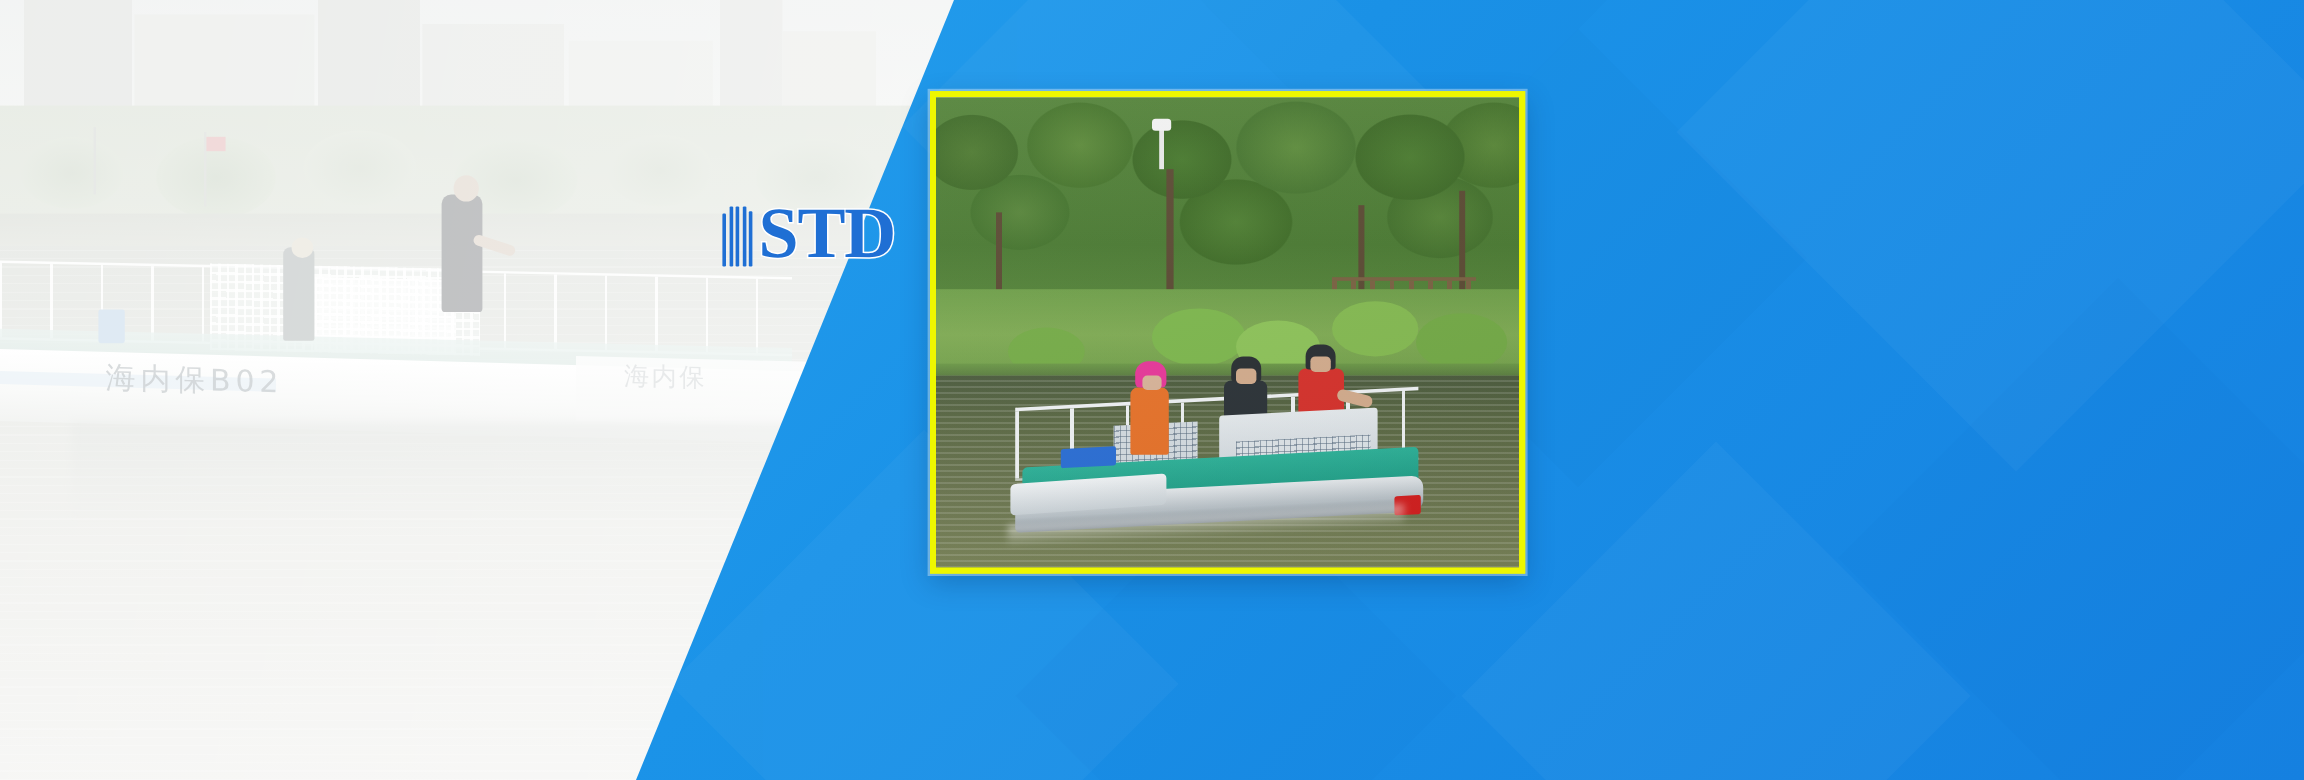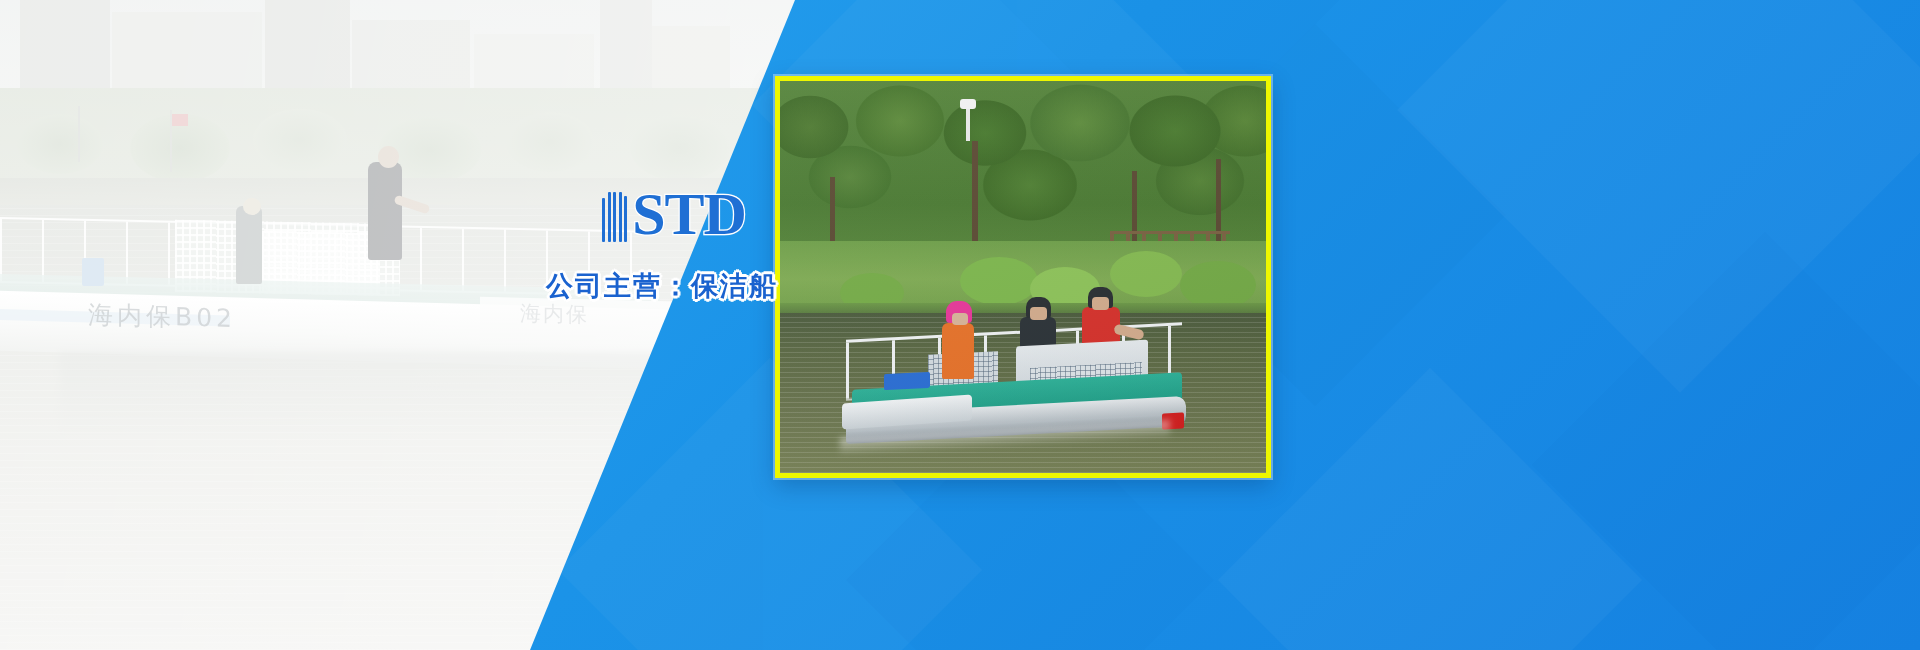--- a/index.html
+++ b/index.html
@@ -137,21 +137,21 @@
   .f1{left:820px;top:-60px;width:330px;height:330px;transform:rotate(45deg);}
   .f2{left:1180px;top:80px;width:270px;height:270px;transform:rotate(45deg);background:rgba(0,60,140,.08);}
   .f3{left:1480px;top:-90px;width:400px;height:400px;transform:rotate(45deg);}
   .f4{left:1600px;top:300px;width:330px;height:330px;transform:rotate(45deg);background:rgba(0,60,140,.07);}
   .f5{left:620px;top:420px;width:300px;height:300px;transform:rotate(45deg);}
   .f6{left:900px;top:450px;width:260px;height:260px;transform:rotate(45deg);background:rgba(0,60,140,.07);}
   .f7{left:1280px;top:430px;width:300px;height:300px;transform:rotate(45deg);}
   .f8{left:1050px;top:-120px;width:240px;height:240px;transform:rotate(45deg);background:rgba(0,60,140,.06);}
 
   
-  .text-block{position:absolute;left:432px;top:180px;width:460px;z-index:30;}
+  .text-block{position:absolute;left:432px;top:160px;width:460px;z-index:30;}
   .logo-row{display:flex;align-items:flex-end;justify-content:center;height:62px;padding-left:24px;}
   .logo-bars{display:flex;gap:2.5px;height:50px;margin-right:5px;align-items:flex-end;}
   .logo-bars i{display:block;width:3px;height:50px;background:#1f6fd4;border-radius:1px;}
   .logo-bars i:nth-child(1){height:44px;}
   .logo-bars i:nth-child(5){height:46px;}
   .logo-word{
     font-family:"Liberation Serif","DejaVu Serif",serif;
     font-size:60px;font-weight:700;line-height:.92;
     color:#1f6fd4;letter-spacing:-1px;
     -webkit-text-stroke:2.5px #ffffff;
@@ -376,21 +376,20 @@
     <div class="logo-row">
       <span class="logo-bars">
         <i></i>
           <i></i>
           <i></i>
           <i></i>
           <i></i>
       </span>
       <span class="logo-word">STD</span>
     </div>
-    <div class="company-biz">公司主营：保洁船</div>
   </div>
 
   <div class="photo-card">
     <div class="ph">
       <div class="ph-sky"></div>
       <div class="ph-bldg pb1"></div>
       <div class="ph-bldg pb2"></div>
       <div class="ph-bldg pb3"></div>
       <div class="ph-trees"></div>
       <div class="ph-trunk t1"></div>

